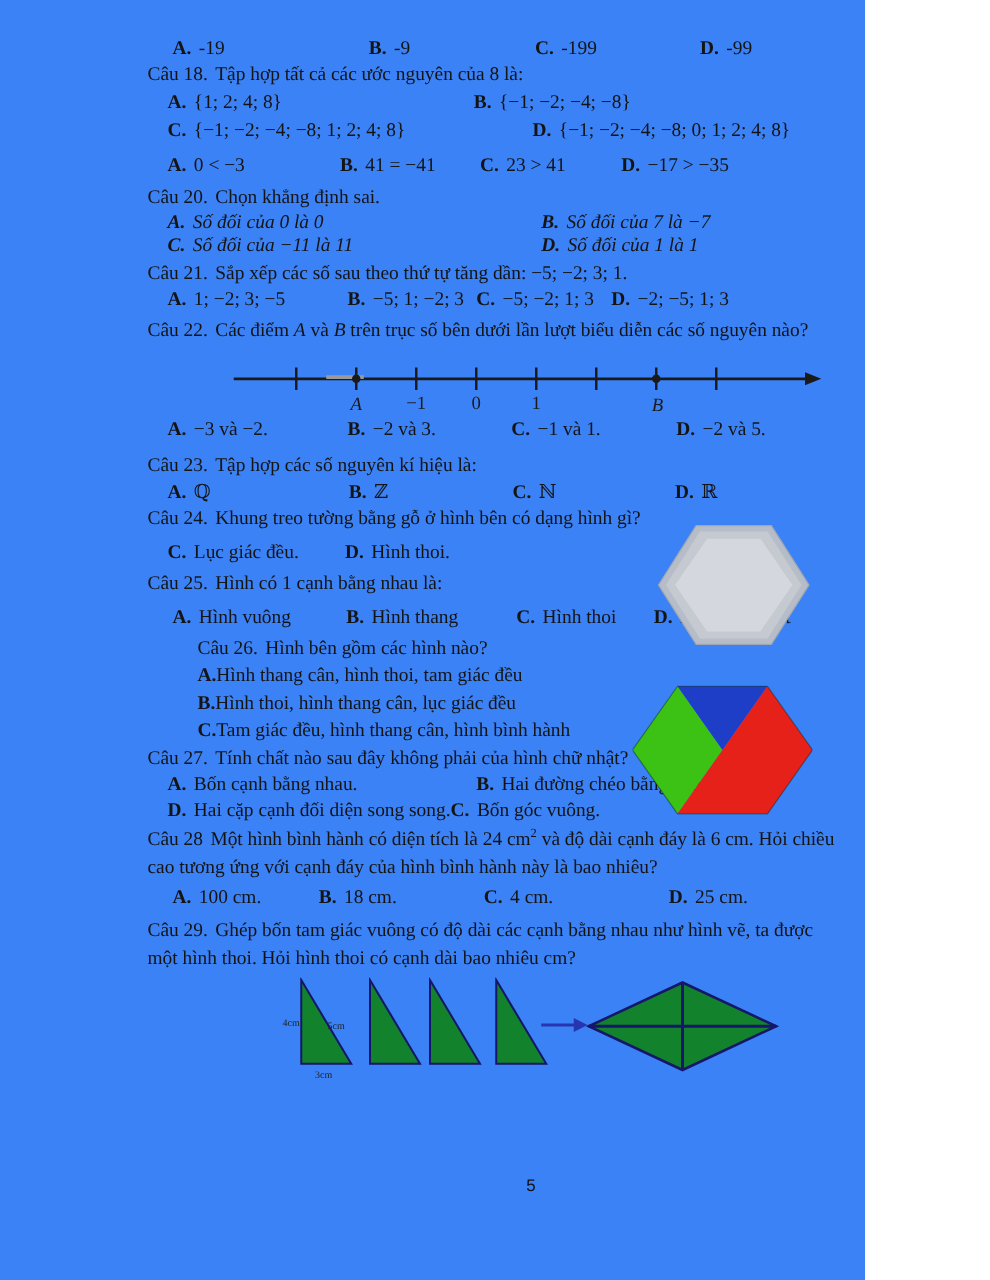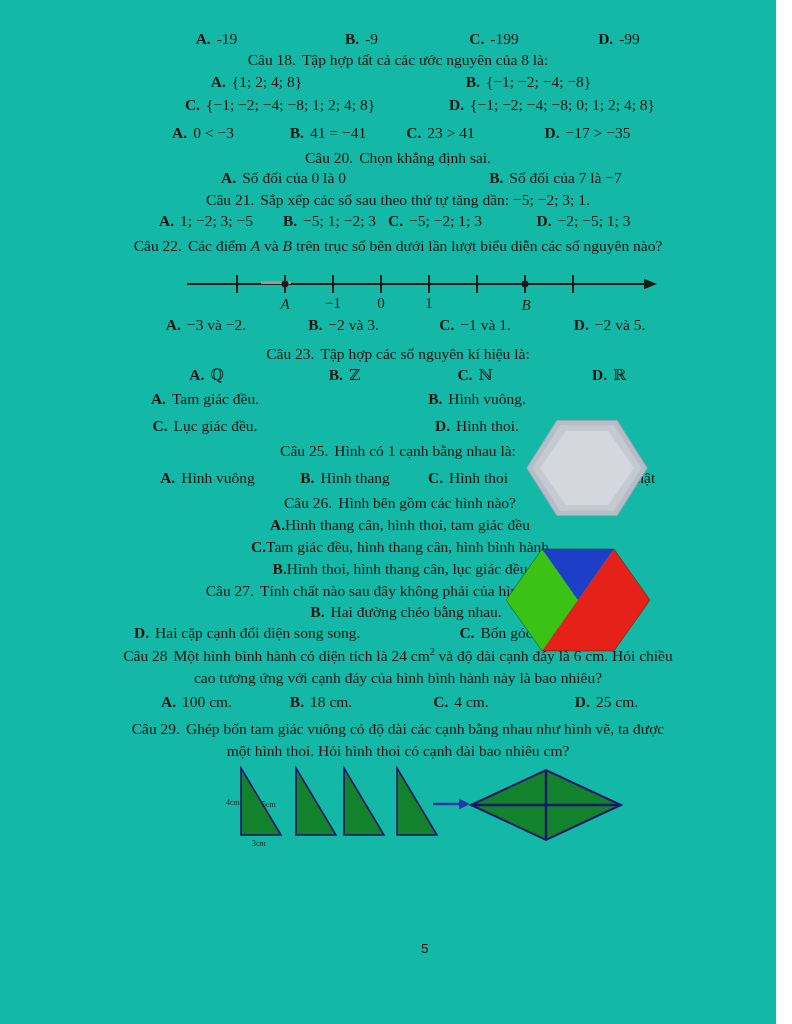--- a/index.html
+++ b/index.html
@@ -1,33 +1,33 @@
 <!DOCTYPE html>
 <html><head>
 <meta charset="utf-8">
 <style>
   * { margin:0; padding:0; box-sizing:border-box; }
   html,body { background:#ffffff; }
   .page {
-    position:relative; width:776px; height:1024px; background:#14b8a6;
+    position:relative; width:692px; height:1024px; background:#3b82f6;
     font-family:"Liberation Serif","DejaVu Serif",serif;
-    font-size:15.5px; color:#141414; overflow:hidden;text-align:center;
+    font-size:15.5px; color:#141414; overflow:hidden;
   }
   .content { position:absolute; left:118px; top:28px; width:560px; line-height:21px; }
   .qtitle b.qlabel { font-weight:normal; margin-right:6px; }
   .qtitle .boldword { font-weight:normal; }
   .row { display:flex; padding-left:16px; }
   .row .opt { flex:0 0 auto; white-space:nowrap; }
   .row .opt:last-child { flex:1 1 auto; }
   .opt b { font-weight:bold; margin-right:6px; }
   .mt2{margin-top:2px} .mt4{margin-top:4px} .mt6{margin-top:6px} .mt8{margin-top:8px}
   .braces { line-height:23px; }
-  .tight { line-height:19px; }
+  .tight { line-height:19px;font-style:italic; }
   .bb { font-family:"DejaVu Serif","DejaVu Sans",serif; }
-  .q26opts div { padding-left:4px; line-height:22px; }
+  .q26opts div { padding-left:4px; line-height:22px;margin-left:36px; }
   .numberline { display:block; margin:4px 0 2px 67px; }
   .nl-text { font-size:15px; }
   .nl-italic { font-style:italic; }
   .fig29 { display:block; margin:4px 0 2px 103px; }
   .figlabel { font-size:8px; fill:#222; }
   .pagenum {
     position:absolute; left:421px; top:941px;
     font-family:"Liberation Sans","DejaVu Sans",sans-serif; font-size:13.5px; color:#111;
   }
   .absfig { position:absolute; }
@@ -67,20 +67,24 @@
         <span class="opt"><b>D.</b><span>−17 &gt; −35</span></span>
       </div>
     </section>
 
     <section class="mt4">
       <div class="qtitle"><b class="qlabel">Câu 20.</b><span>Chọn khẳng định </span><span class="boldword">sai</span><span>.</span></div>
       <div class="row tight">
         <span class="opt" style="width:299px"><b>A.</b><span>Số đối của 0 là 0</span></span>
         <span class="opt"><b>B.</b><span>Số đối của 7 là −7</span></span>
       </div>
+      <div class="row tight">
+        <span class="opt" style="width:299px"><b>C.</b><span>Số đối của −11 là 11</span></span>
+        <span class="opt"><b>D.</b><span>Số đối của 1 là 1</span></span>
+      </div>
     </section>
 
     <section class="mt2">
       <div class="qtitle"><b class="qlabel">Câu 21.</b><span>Sắp xếp các số sau theo thứ tự tăng dần: −5; −2; 3; 1.</span></div>
       <div class="row">
         <span class="opt" style="width:144px"><b>A.</b><span>1; −2; 3; −5</span></span>
         <span class="opt" style="width:103px"><b>B.</b><span>−5; 1; −2; 3</span></span>
         <span class="opt" style="width:108px"><b>C.</b><span>−5; −2; 1; 3</span></span>
         <span class="opt"><b>D.</b><span>−2; −5; 1; 3</span></span>
       </div>
@@ -124,50 +128,48 @@
       <div class="qtitle"><b class="qlabel">Câu 23.</b><span>Tập hợp các số nguyên kí hiệu là:</span></div>
       <div class="row">
         <span class="opt" style="width:145px"><b>A.</b><span class="bb">ℚ</span></span>
         <span class="opt" style="width:131px"><b>B.</b><span class="bb">ℤ</span></span>
         <span class="opt" style="width:130px"><b>C.</b><span class="bb">ℕ</span></span>
         <span class="opt"><b>D.</b><span class="bb">ℝ</span></span>
       </div>
     </section>
 
     <section>
-      <div class="row mt2">
-        <span class="opt" style="width:142px"><b>A.</b><span>Tam giác đều.</span></span>
-        <span class="opt"><b>B.</b><span>Hình vuông.</span></span>
-      </div>
+      <div class="qtitle"><b class="qlabel">Câu 24.</b><span>Khung treo tường bằng gỗ ở hình bên có dạng hình gì?</span></div>
       <div class="row mt6">
         <span class="opt" style="width:142px"><b>C.</b><span>Lục giác đều.</span></span>
         <span class="opt"><b>D.</b><span>Hình thoi.</span></span>
       </div>
     </section>
 
     <section class="mt4">
       <div class="qtitle"><b class="qlabel">Câu 25.</b><span>Hình có 1 cạnh bằng nhau là:</span></div>
       <div class="row mt6" style="padding-left:20px">
         <span class="opt" style="width:139px"><b>A.</b><span>Hình vuông</span></span>
         <span class="opt" style="width:136px"><b>B.</b><span>Hình thang</span></span>
         <span class="opt" style="width:110px"><b>C.</b><span>Hình thoi</span></span>
         <span class="opt"><b>D.</b><span>Hình chữ nhật</span></span>
       </div>
     </section>
 
     <section class="mt4 q26opts">
       <div class="qtitle" style="padding-left:4px"><b class="qlabel">Câu 26.</b><span>Hình bên gồm các hình nào?</span></div>
       <div><b>A.</b><span>Hình thang cân, hình thoi, tam giác đều</span></div>
+      <div><b>B.</b><span>Hình thoi, hình thang cân, lục giác đều</span></div>
       <div><b>C.</b><span>Tam giác đều, hình thang cân, hình bình hành</span></div>
-      <div><b>B.</b><span>Hình thoi, hình thang cân, lục giác đều</span></div>
     </section>
 
     <section>
       <div class="qtitle"><b class="qlabel">Câu 27.</b><span>Tính chất nào sau đây </span><span class="boldword">không</span><span> phải của hình chữ nhật?</span></div>
       <div class="row">
+        <span class="opt" style="width:247px"><b>A.</b><span>Bốn cạnh bằng nhau.</span></span>
         <span class="opt"><b>B.</b><span>Hai đường chéo bằng nhau.</span></span>
       </div>
       <div class="row">
         <span class="opt"><b>D.</b><span>Hai cặp cạnh đối diện song song.</span></span>
         <span class="opt" style="width:247px"><b>C.</b><span>Bốn góc vuông.</span></span>
       </div>
     </section>
 
     <section class="mt2">
       <div class="qtitle" style="line-height:22px"><b class="qlabel">Câu 28</b><span>Một hình bình hành có diện tích là 24 cm</span><sup>2</sup><span> và độ dài cạnh đáy là 6 cm. Hỏi chiều cao tương ứng với cạnh đáy của hình bình hành này là bao nhiêu?</span></div>

